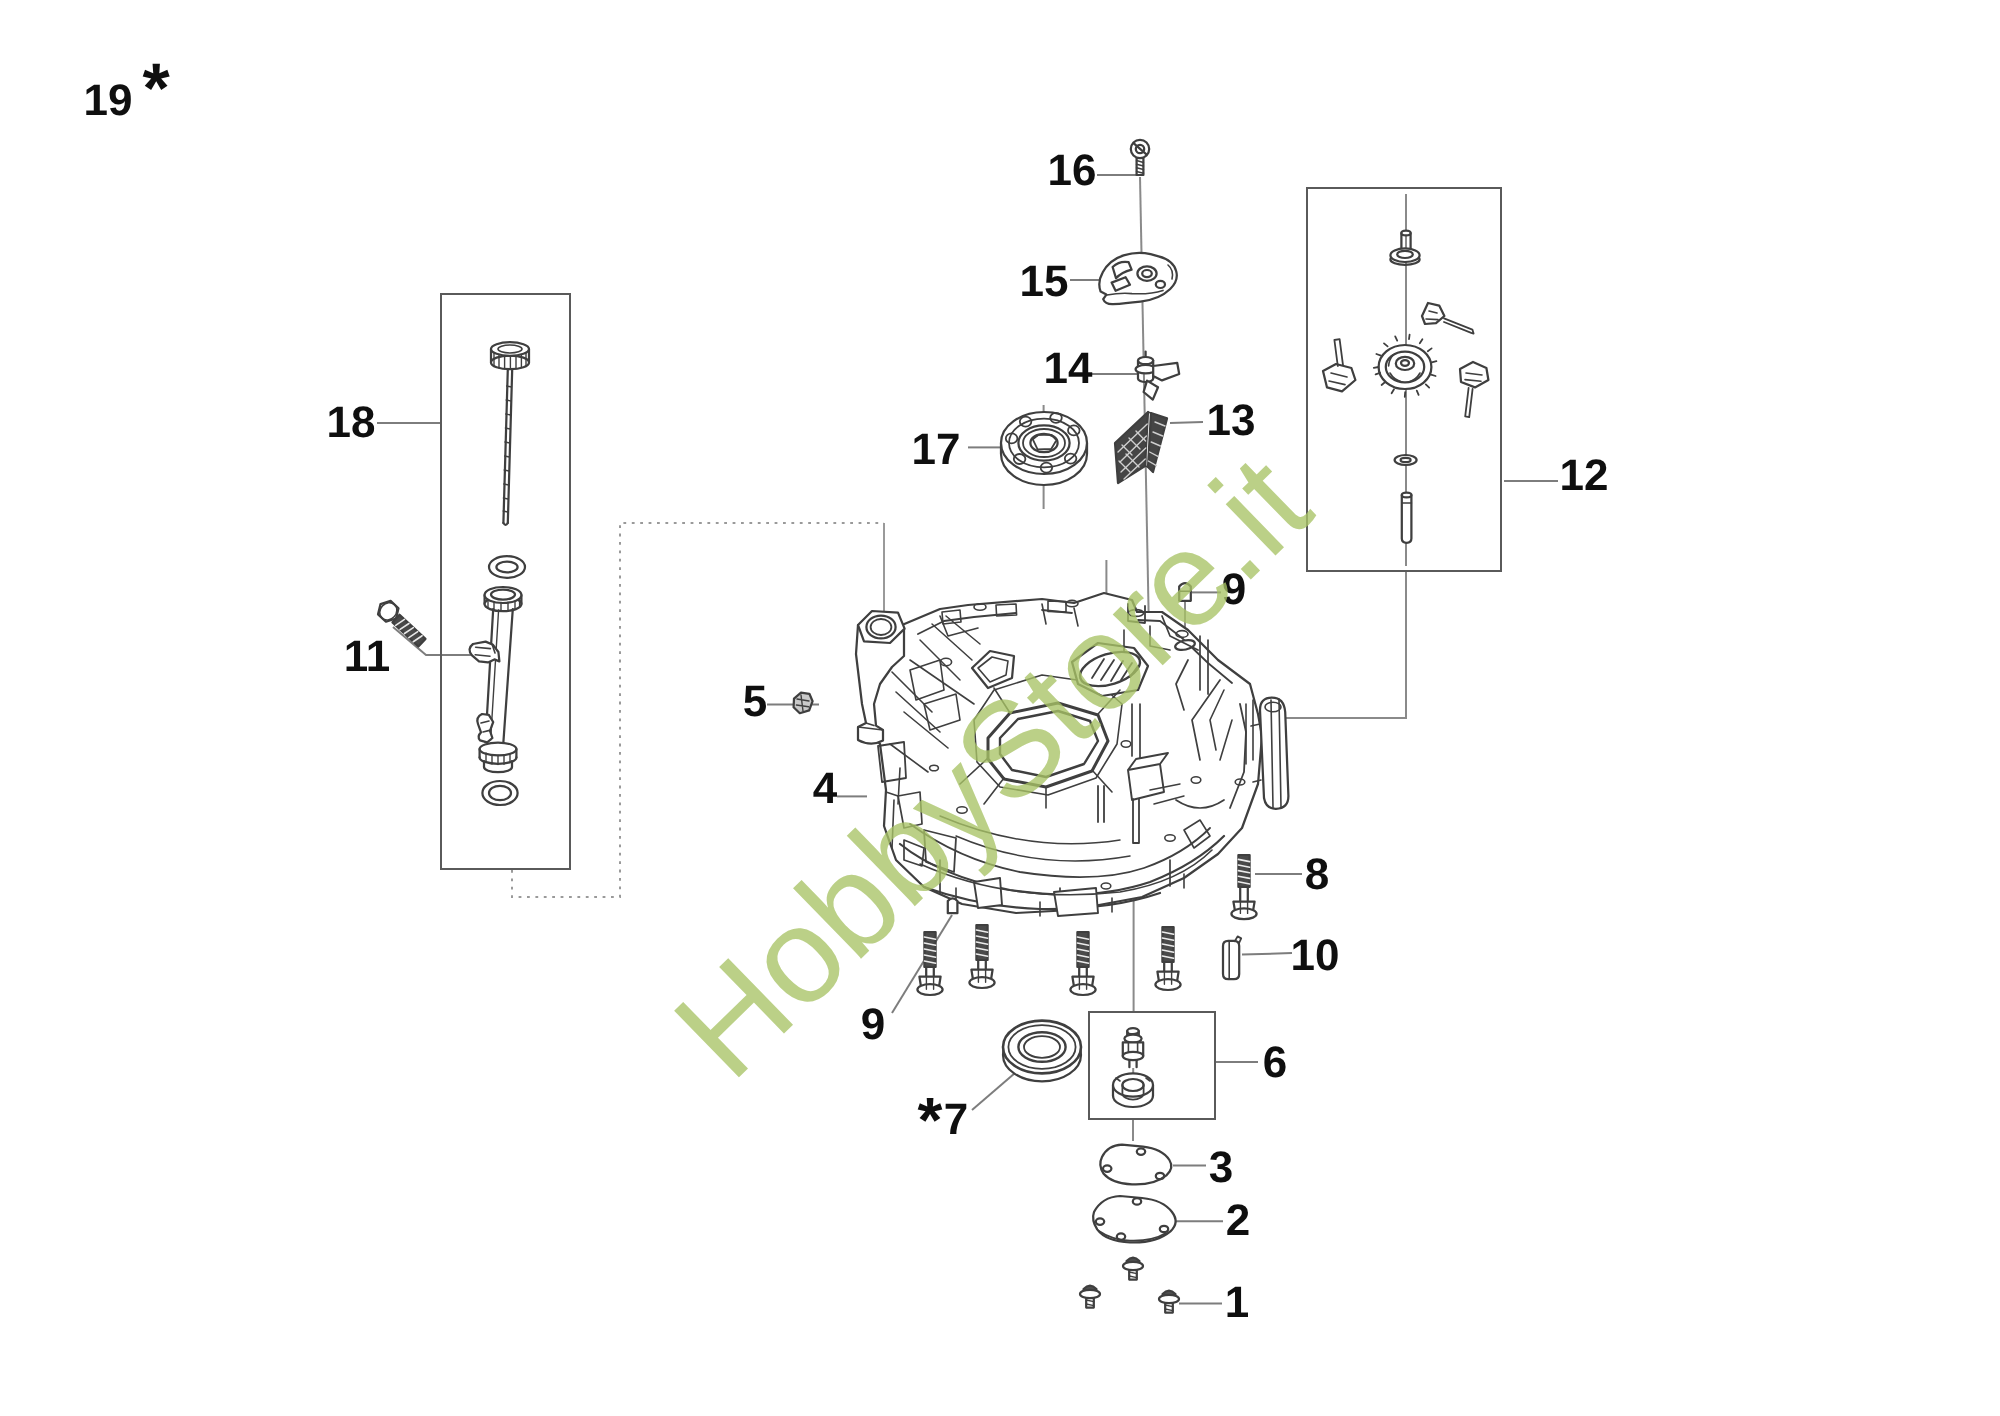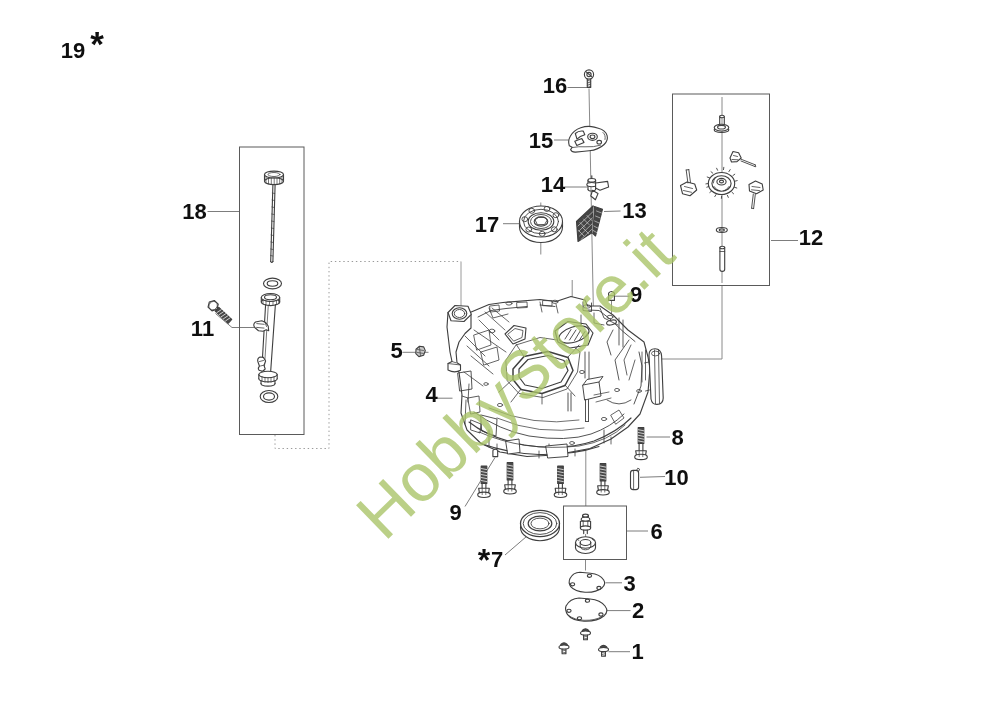--- a/index.html
+++ b/index.html
@@ -1,16 +1,16 @@
 <!DOCTYPE html>
 <html><head>
 <meta charset="utf-8">
 <style>
 html,body{margin:0;padding:0;background:#fff;}
-#page{position:relative;width:852px;height:708px;background:#ec4899;overflow:hidden;font-family:"Liberation Sans",sans-serif;margin-left:19px;}
+#page{position:relative;width:852px;height:708px;background:#ec4899;overflow:hidden;font-family:"Liberation Sans",sans-serif;}
 svg{position:absolute;left:0;top:0;}
 </style>
 </head>
 <body>
 <div id="page">
 <svg width="1000" height="708" viewBox="0 0 1000 708" font-family="Liberation Sans, sans-serif">
 
 <rect x="0" y="0" width="1000" height="708" fill="#ffffff"></rect>
 
 <g id="axes" stroke="#8a8a8a" stroke-width="1" fill="none">

